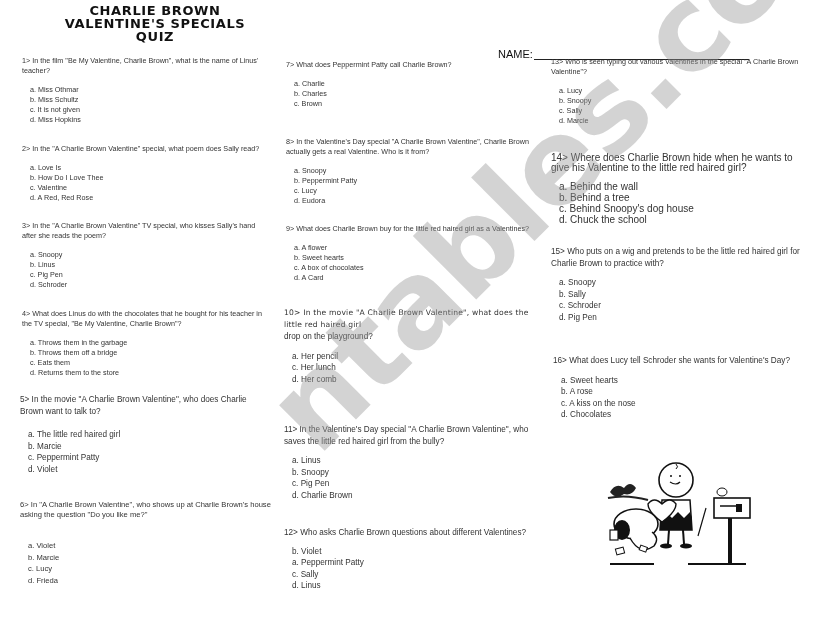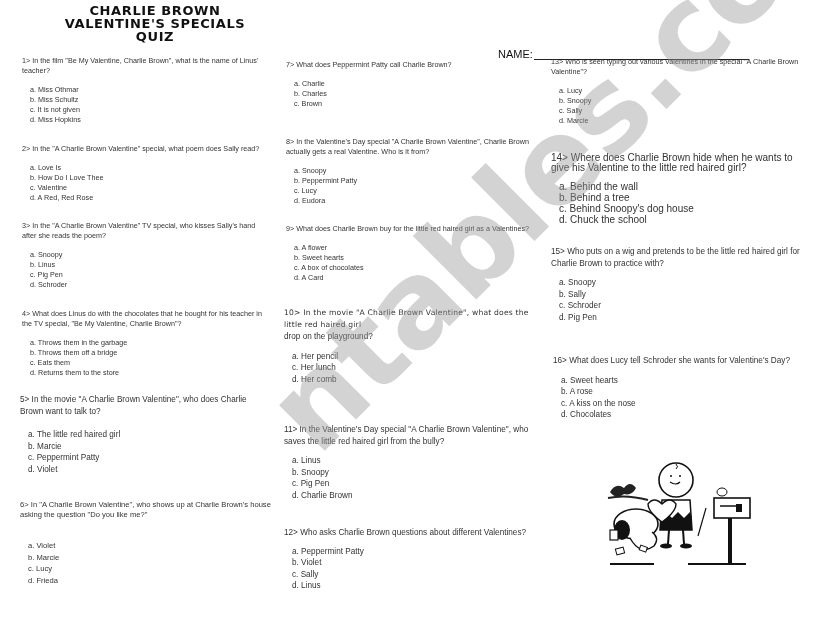--- a/index.html
+++ b/index.html
@@ -158,22 +158,22 @@
     <li>a. Linus</li>
     <li>b. Snoopy</li>
     <li>c. Pig Pen</li>
     <li>d. Charlie Brown</li>
   </ul>
 </div>
 
 <div class="q lg" style="left:284px; top:527px; width:264px;">
   <p class="stem">12&gt; Who asks Charlie Brown questions about different Valentines?</p>
   <ul style="margin-top:7px;">
+    <li>b. Violet</li>
     <li>a. Peppermint Patty</li>
-    <li>b. Violet</li>
     <li>c. Sally</li>
     <li>d. Linus</li>
   </ul>
 </div>
 
 <div class="q" style="left:551px; top:57px; width:250px;">
   <p class="stem">13&gt; Who is seen typing out various Valentines in the special "A Charlie Brown Valentine"?</p>
   <ul>
     <li>a. Lucy</li>
     <li>b. Snoopy</li>

